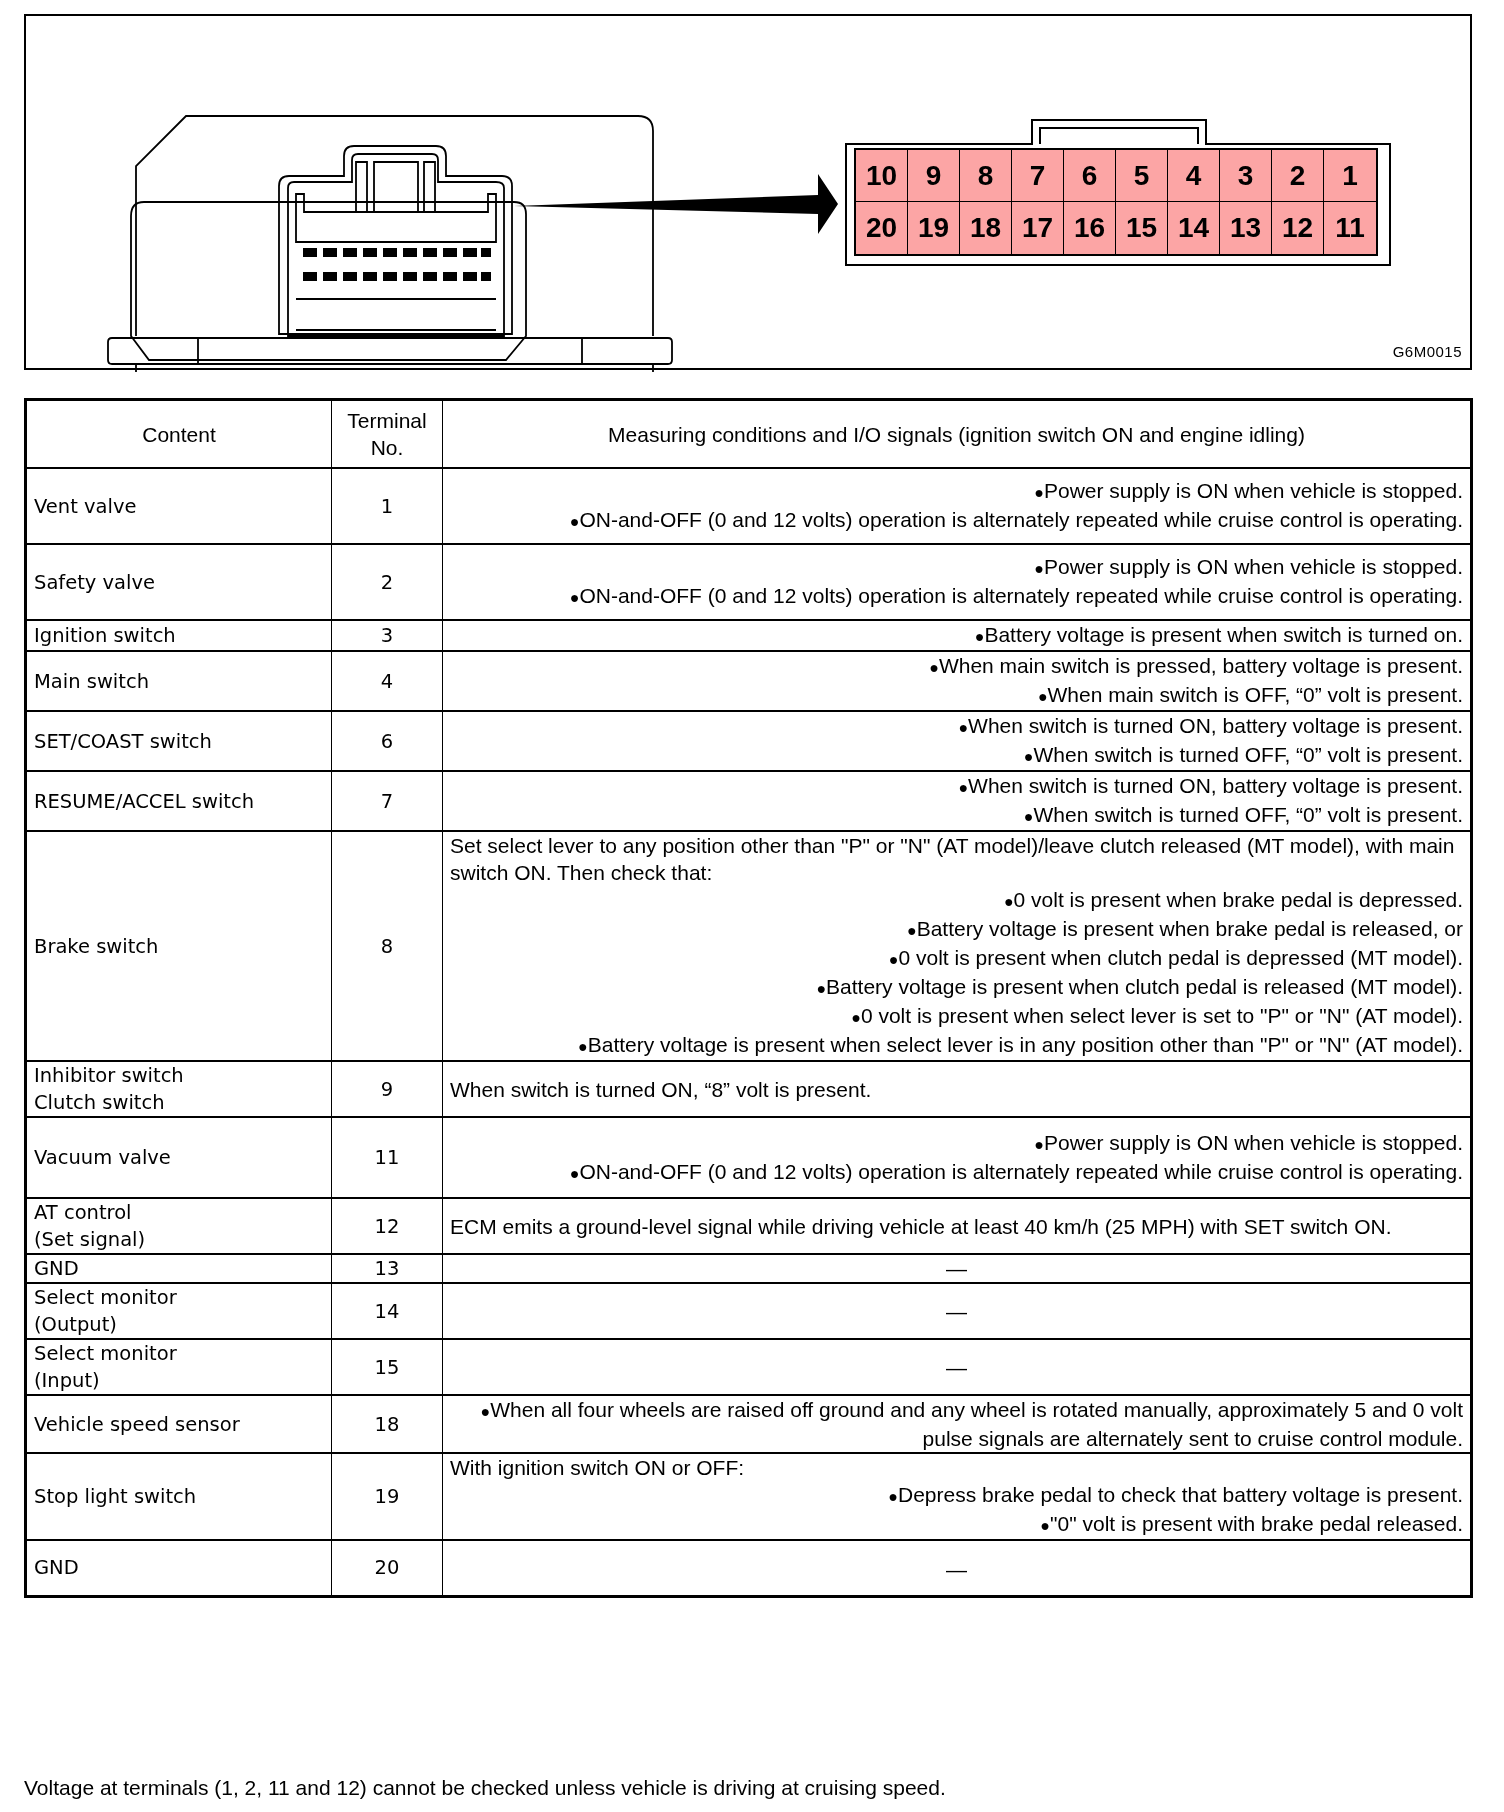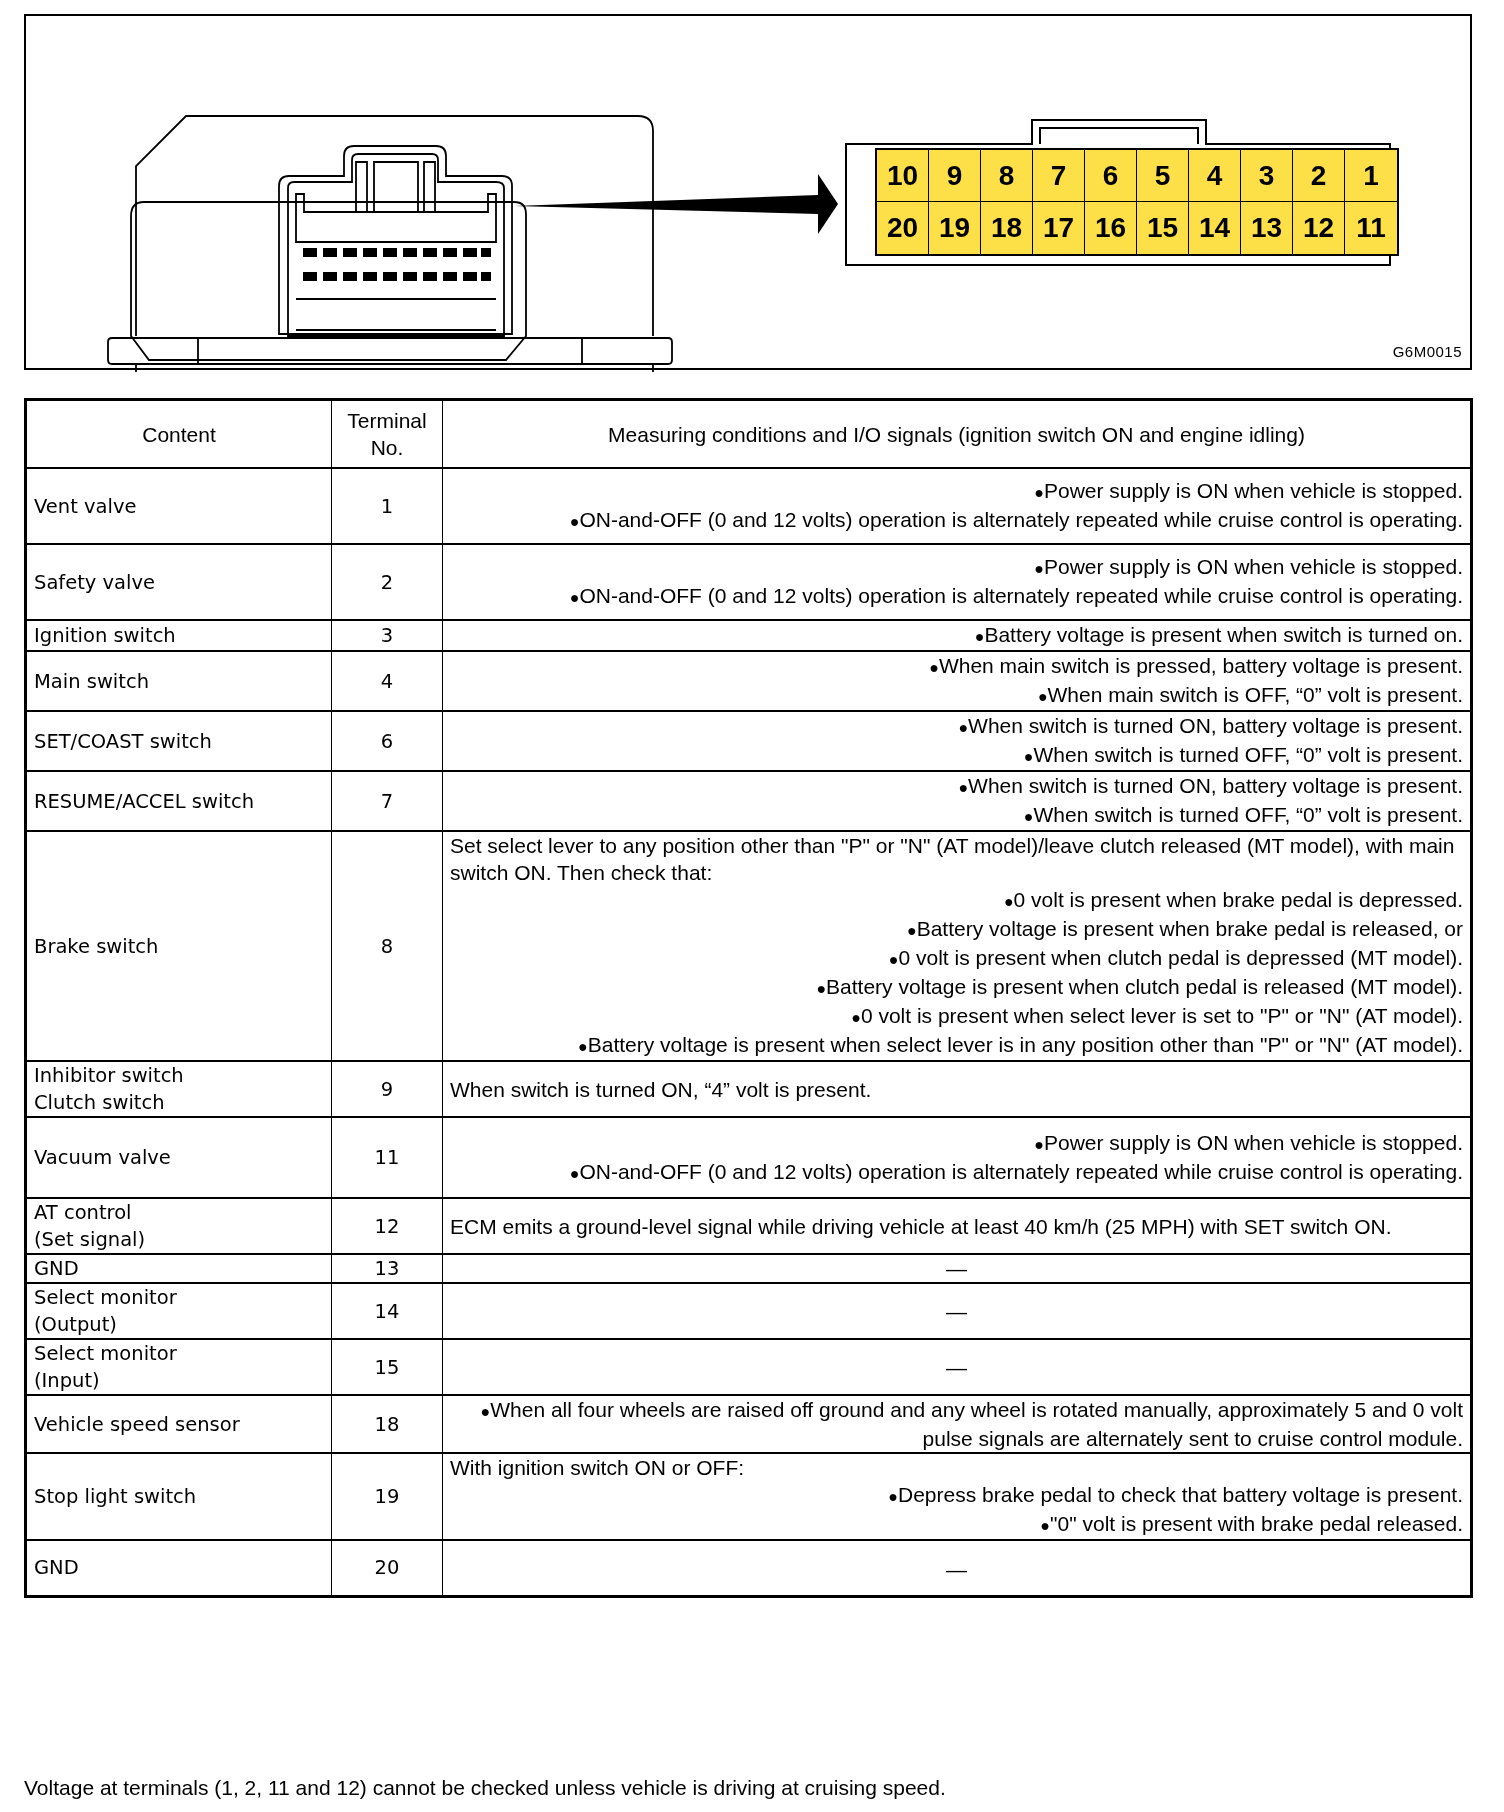--- a/index.html
+++ b/index.html
@@ -12,21 +12,21 @@
     border: 2px solid #000; box-sizing: border-box;
   }
   .figure svg { position: absolute; left: 0; top: 0; }
   .fig-code {
     position: absolute; right: 8px; bottom: 8px; font-size: 15px;
     font-family: "Liberation Sans", sans-serif; letter-spacing: 0.5px;
   }
   .pin-grid {
     position: absolute; left: 828px; top: 132px;
     display: grid; grid-template-columns: repeat(10, 52px); grid-template-rows: 52px 52px;
-    border: 2px solid #000; background: #fde047; margin-left: 21px;
+    border: 2px solid #000; background: #fca5a5;
   }
   .pin {
     border-right: 1.5px solid #000; border-bottom: 1.5px solid #000;
     display: flex; align-items: center; justify-content: center;
     font-weight: bold; font-size: 28px; font-family: "Liberation Sans", sans-serif;
   }
   .pin.lastcol { border-right: none; }
   .pin.lastrow { border-bottom: none; }
 
   table.terms {
@@ -215,21 +215,21 @@
           <span class="bullet-line"><span class="bullet-dot">●</span><span>Battery voltage is present when select lever is in any position other than "P" or "N" (AT model).</span></span>
         </td>
       </tr>
       <tr style="height: 50px;">
         <td class="content">
           <span class="plain-line">Inhibitor switch</span>
           <span class="plain-line">Clutch switch</span>
         </td>
         <td class="term">9</td>
         <td class="meas">
-          <span class="plain-line">When switch is turned ON, “4” volt is present.</span>
+          <span class="plain-line">When switch is turned ON, “8” volt is present.</span>
         </td>
       </tr>
       <tr style="height: 81px;">
         <td class="content">
           <span class="plain-line">Vacuum valve</span>
         </td>
         <td class="term">11</td>
         <td class="meas">
           <span class="bullet-line"><span class="bullet-dot">●</span><span>Power supply is ON when vehicle is stopped.</span></span>
           <span class="bullet-line"><span class="bullet-dot">●</span><span>ON-and-OFF (0 and 12 volts) operation is alternately repeated while cruise control is operating.</span></span>

